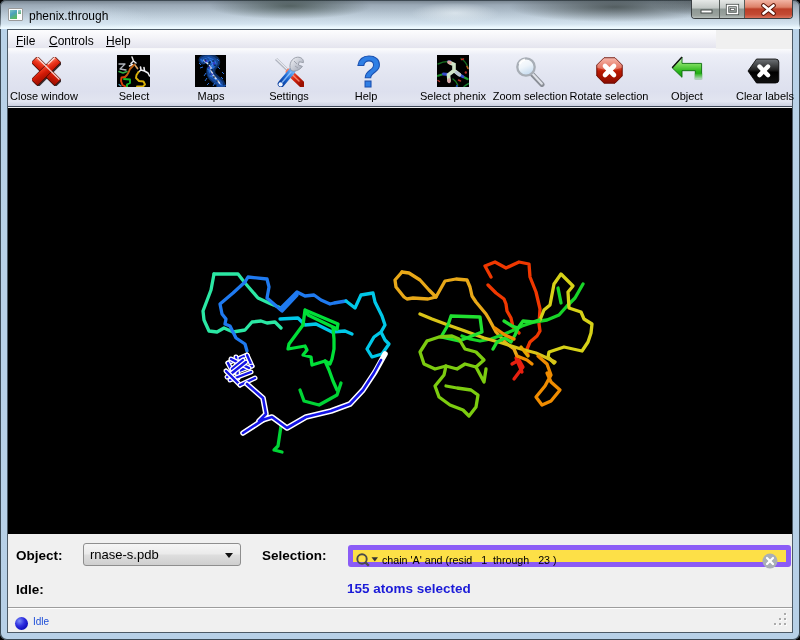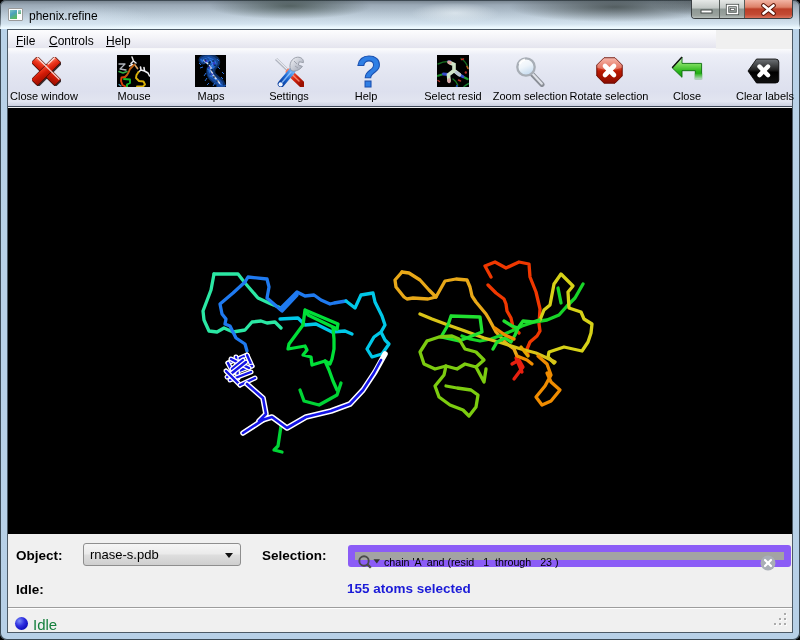--- a/index.html
+++ b/index.html
@@ -41,35 +41,35 @@
 .tlabel{position:absolute;top:41px;font-size:11px;color:#000;width:120px;text-align:center;}
 .ticon{position:absolute;}
 #canvas{position:absolute;left:0;top:78px;width:784px;height:426px;background:#000;}
 #panel{position:absolute;left:0;top:504px;width:712px;height:73px;background:#f0f0f0;}
 #statusbar{position:absolute;left:0;top:577px;width:784px;height:25px;background:#f0f0f0;border-top:1px solid #9d9d9d;box-shadow:0 1px 0 #fff inset;}
 .blabel{position:absolute;font-size:13.5px;font-weight:bold;color:#000;}
 .combo{position:absolute;left:75px;width:158px;height:23px;border:1px solid #8e8e8e;border-radius:3px;
  background:linear-gradient(180deg,#f5f5f5 0%,#ebebeb 45%,#dddddd 55%,#cfcfcf 100%);
  font-size:13px;color:#000;padding:3px 0 0 6px;}
 .combo .arr{position:absolute;right:7px;top:9px;width:0;height:0;border-left:4.5px solid transparent;border-right:4.5px solid transparent;border-top:5px solid #111;}
-#search{position:absolute;left:340px;top:11px;width:443px;height:22px;background:#a3a3a3;border:7px solid #8b5cf6;border-radius:3px;}
+#search{position:absolute;left:340px;top:11px;width:443px;height:22px;background:#fde047;border:5px solid #8b5cf6;border-radius:3px;}
 #searchtext{position:absolute;left:29px;top:3.5px;font-size:10.7px;color:#000;}
 #atomssel{position:absolute;left:339px;top:47px;font-size:13.5px;font-weight:bold;color:#1b1bd8;text-align:right;}
-#idletext{position:absolute;left:25px;top:586px;font-size:15px;color:#15803d;}
+#idletext{position:absolute;left:25px;top:586px;font-size:10px;color:#1d4ed8;}
 #ball{position:absolute;left:7px;top:587px;width:13px;height:13px;border-radius:50%;
  background:radial-gradient(circle at 4.5px 4px,#7a8ef8 0%,#2f2fe0 40%,#1212c0 70%,#0606a0 100%);}
 </style></head>
 <body>
 <div id="win">
  <div id="tsmudge"></div>
  <div id="wicon">
       <i></i>
       <b></b>
     </div>
- <div id="titletext">phenix.refine</div>
+ <div id="titletext">phenix.through</div>
  <div id="wbtns">
   <div class="wb g" id="bmin">
         <svg width="28" height="19">
           <rect x="9" y="10" width="11" height="3" fill="#fff" stroke="#444b48" stroke-width="1"></rect>
         </svg>
       </div>
   <div class="wb g" id="bmax">
         <svg width="25" height="19">
           <rect x="7.5" y="5.5" width="10" height="8" fill="none" stroke="#444b48" stroke-width="3.2"></rect>
           <rect x="7.5" y="5.5" width="10" height="8" fill="none" stroke="#fff" stroke-width="1.6"></rect>
@@ -282,28 +282,28 @@
               <stop offset="1" stop-color="#101010"></stop>
             </linearGradient>
           </defs>
     <path d="M1,13 L9.5,1 L28.5,1 Q31.8,1 31.8,4 L31.8,22 Q31.8,25 28.5,25 L9.5,25 Z" fill="url(#blkg)" stroke="#000" stroke-width=".8"></path>
     <g stroke="#fff" stroke-width="4.4" stroke-linecap="round">
             <line x1="12.5" y1="8.5" x2="21" y2="17.2"></line>
             <line x1="21" y1="8.5" x2="12.5" y2="17.2"></line>
           </g>
    </svg>
    <div class="tlabel" style="left:-24px">Close window</div>
-   <div class="tlabel" style="left:66px">Mouse</div>
+   <div class="tlabel" style="left:66px">Select</div>
    <div class="tlabel" style="left:143px">Maps</div>
    <div class="tlabel" style="left:221px">Settings</div>
    <div class="tlabel" style="left:298px">Help</div>
-   <div class="tlabel" style="left:385px">Select resid</div>
+   <div class="tlabel" style="left:385px">Select phenix</div>
    <div class="tlabel" style="left:462px">Zoom selection</div>
    <div class="tlabel" style="left:541px">Rotate selection</div>
-   <div class="tlabel" style="left:619px">Close</div>
+   <div class="tlabel" style="left:619px">Object</div>
    <div class="tlabel" style="left:697px">Clear labels</div>
   </div>
   <div id="canvas">
    <svg id="mol" width="784" height="426" viewBox="8 108 784 426" fill="none" stroke-linecap="round" stroke-linejoin="round">
     <g stroke-width="3.3">
      <path stroke="#2be8a4" d="M214,274 L238,274 L245,283 L258,298 L271,304 L281,308"></path>
      <path stroke="#2be8a4" d="M214,274 L211,290 L203,311 L204,320 L209,331 L217,332 L224,328 L233,332"></path>
      <path stroke="#2be8a4" d="M233,332 L245,330 L252,322 L261,321 L267,323 L275,322 L281,328"></path>
      <path stroke="#1f7af0" d="M245,282 L248,277 L267,279 L269,287 L267,298 L282,311 L297,295"></path>
      <path stroke="#1f7af0" d="M245,282 L233,293 L220,304 L222,314 L226,319 L225,324 L230,326 L233,332 L236,338 L245,344 L247,351"></path>

